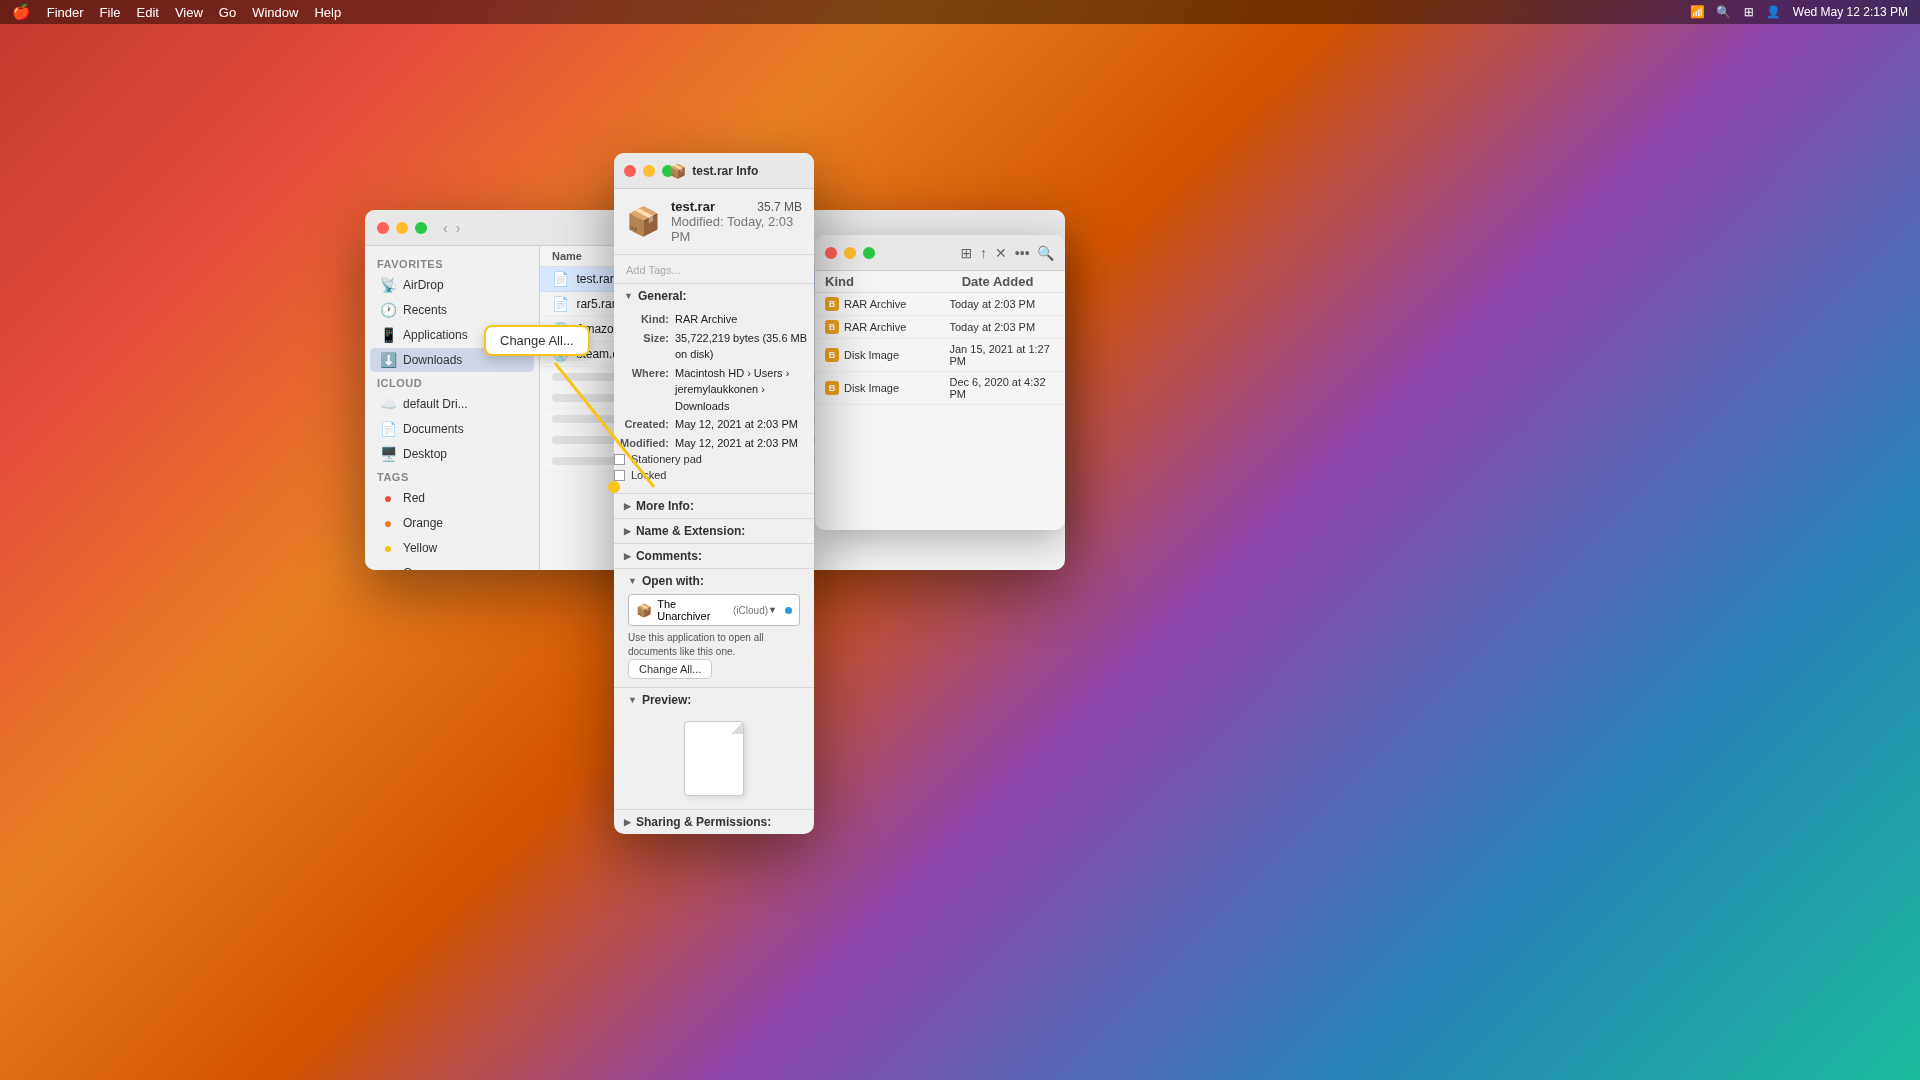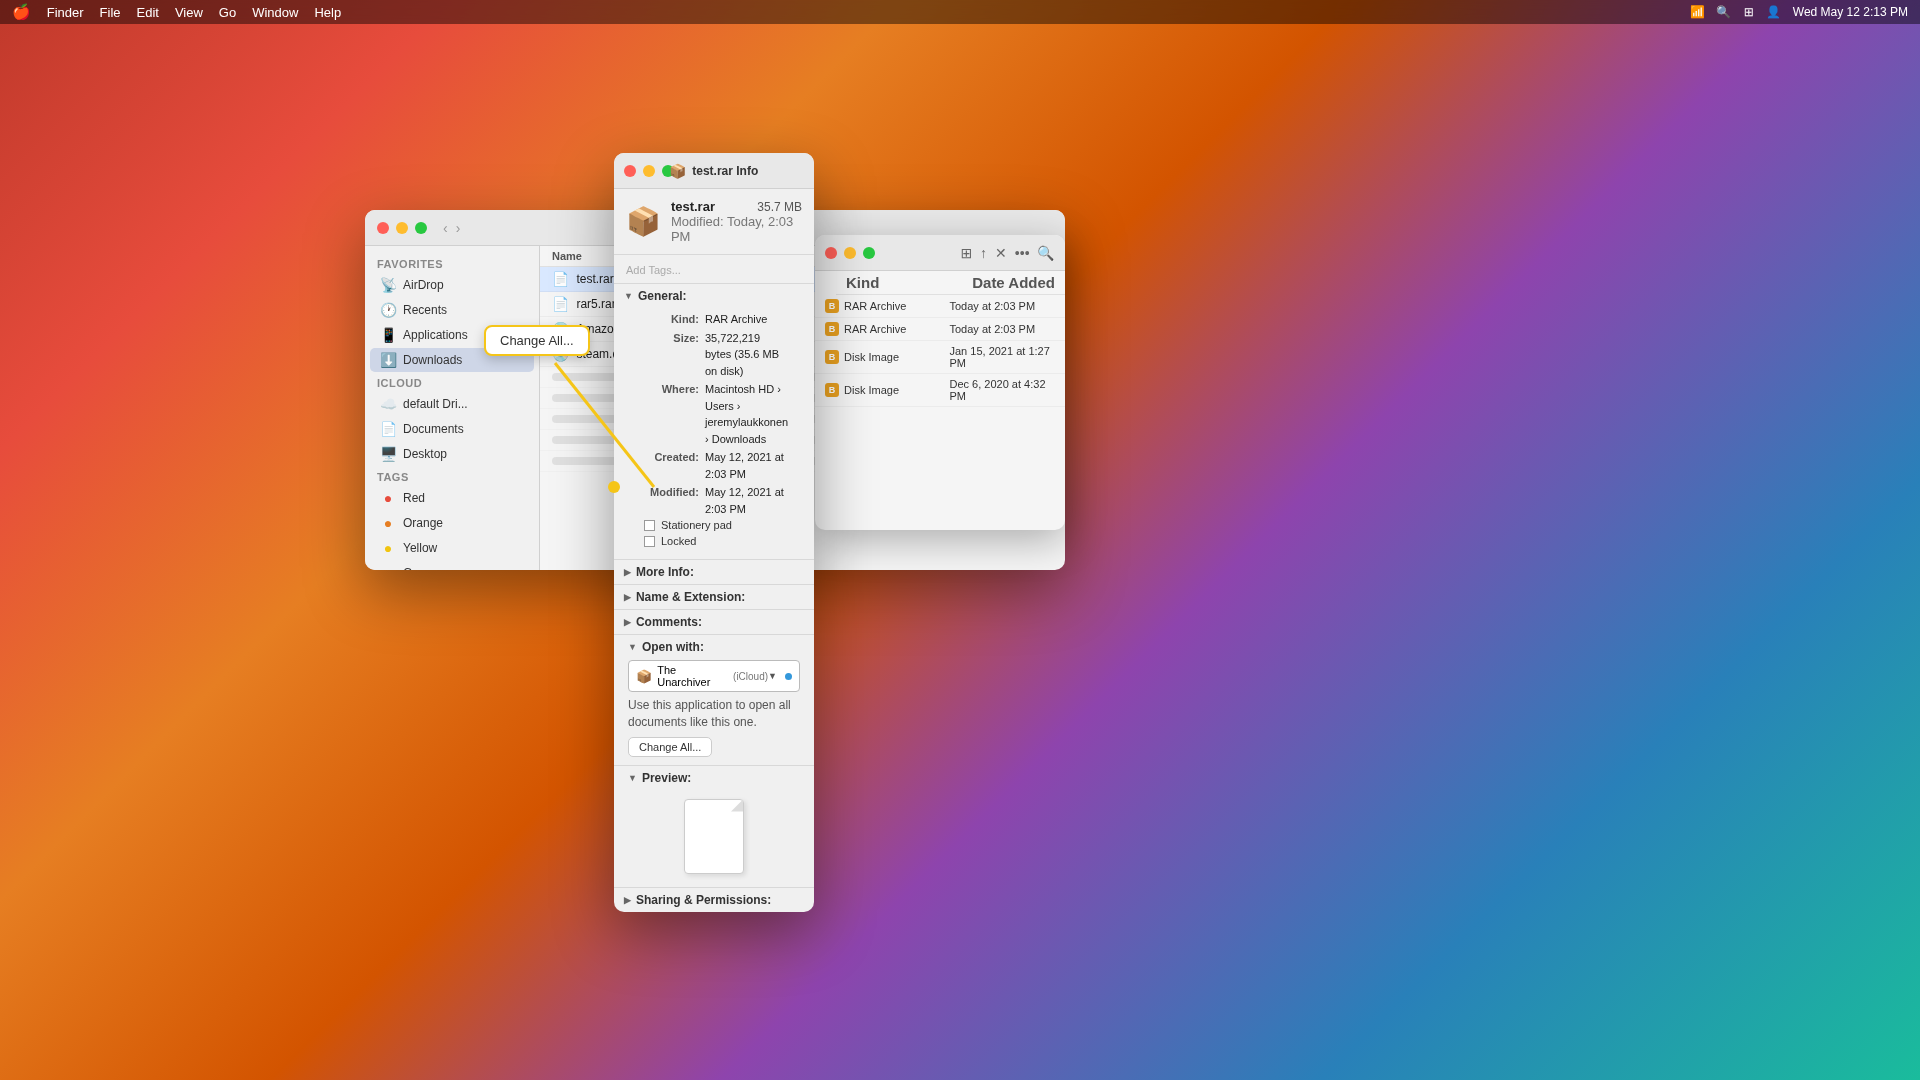--- a/index.html
+++ b/index.html
@@ -300,21 +300,21 @@
       padding: 5px 10px;
       font-size: 12px;
       font-weight: 600;
       color: #333;
       cursor: pointer;
       gap: 5px;
     }
     .section-triangle { font-size: 9px; color: #666; }
 
     .info-section-content {
-      padding: 3px 30px 8px;
+      padding: 3px 0 8px;
     }
     .info-row {
       display: flex;
       font-size: 11px;
       margin-bottom: 2px;
       line-height: 1.5;
     }
     .info-label {
       color: #555;
       font-weight: 600;
@@ -375,23 +375,22 @@
     .app-icon { font-size: 13px; }
     .dropdown-arrow { color: #555; font-size: 9px; }
     .blue-dot {
       width: 7px; height: 7px;
       background: #3498db;
       border-radius: 50%;
       margin-left: 5px;
     }
 
     .open-with-desc {
-      font-size: 12px;
+      font-size: 10px;
       color: #555;
-      margin-bottom: 6px;
       line-height: 1.4;
     }
 
     .change-all-btn {
       background: white;
       border: 1px solid #ccc;
       border-radius: 5px;
       padding: 3px 10px;
       font-size: 11px;
       cursor: pointer;
@@ -487,27 +486,26 @@
     }
 
     .browser-content {
       display: flex;
       flex-direction: column;
     }
     .browser-col-header {
       display: flex;
       padding: 3px 10px;
       border-bottom: 1px solid #e0e0e0;
-      font-size: 15px;
+      font-size: 13px;
       font-weight: 600;
       color: #555;
-      margin-left: 21px;
     }
     .browser-kind { flex: 1; }
-    .browser-date { flex: 1; text-align: right; }
+    .browser-date { flex: 1; text-align: center; }
 
     .browser-row {
       display: flex;
       align-items: center;
       padding: 4px 10px;
       font-size: 11px;
       color: #333;
       border-bottom: 1px solid rgba(0,0,0,0.04);
     }
     .b-letter {

